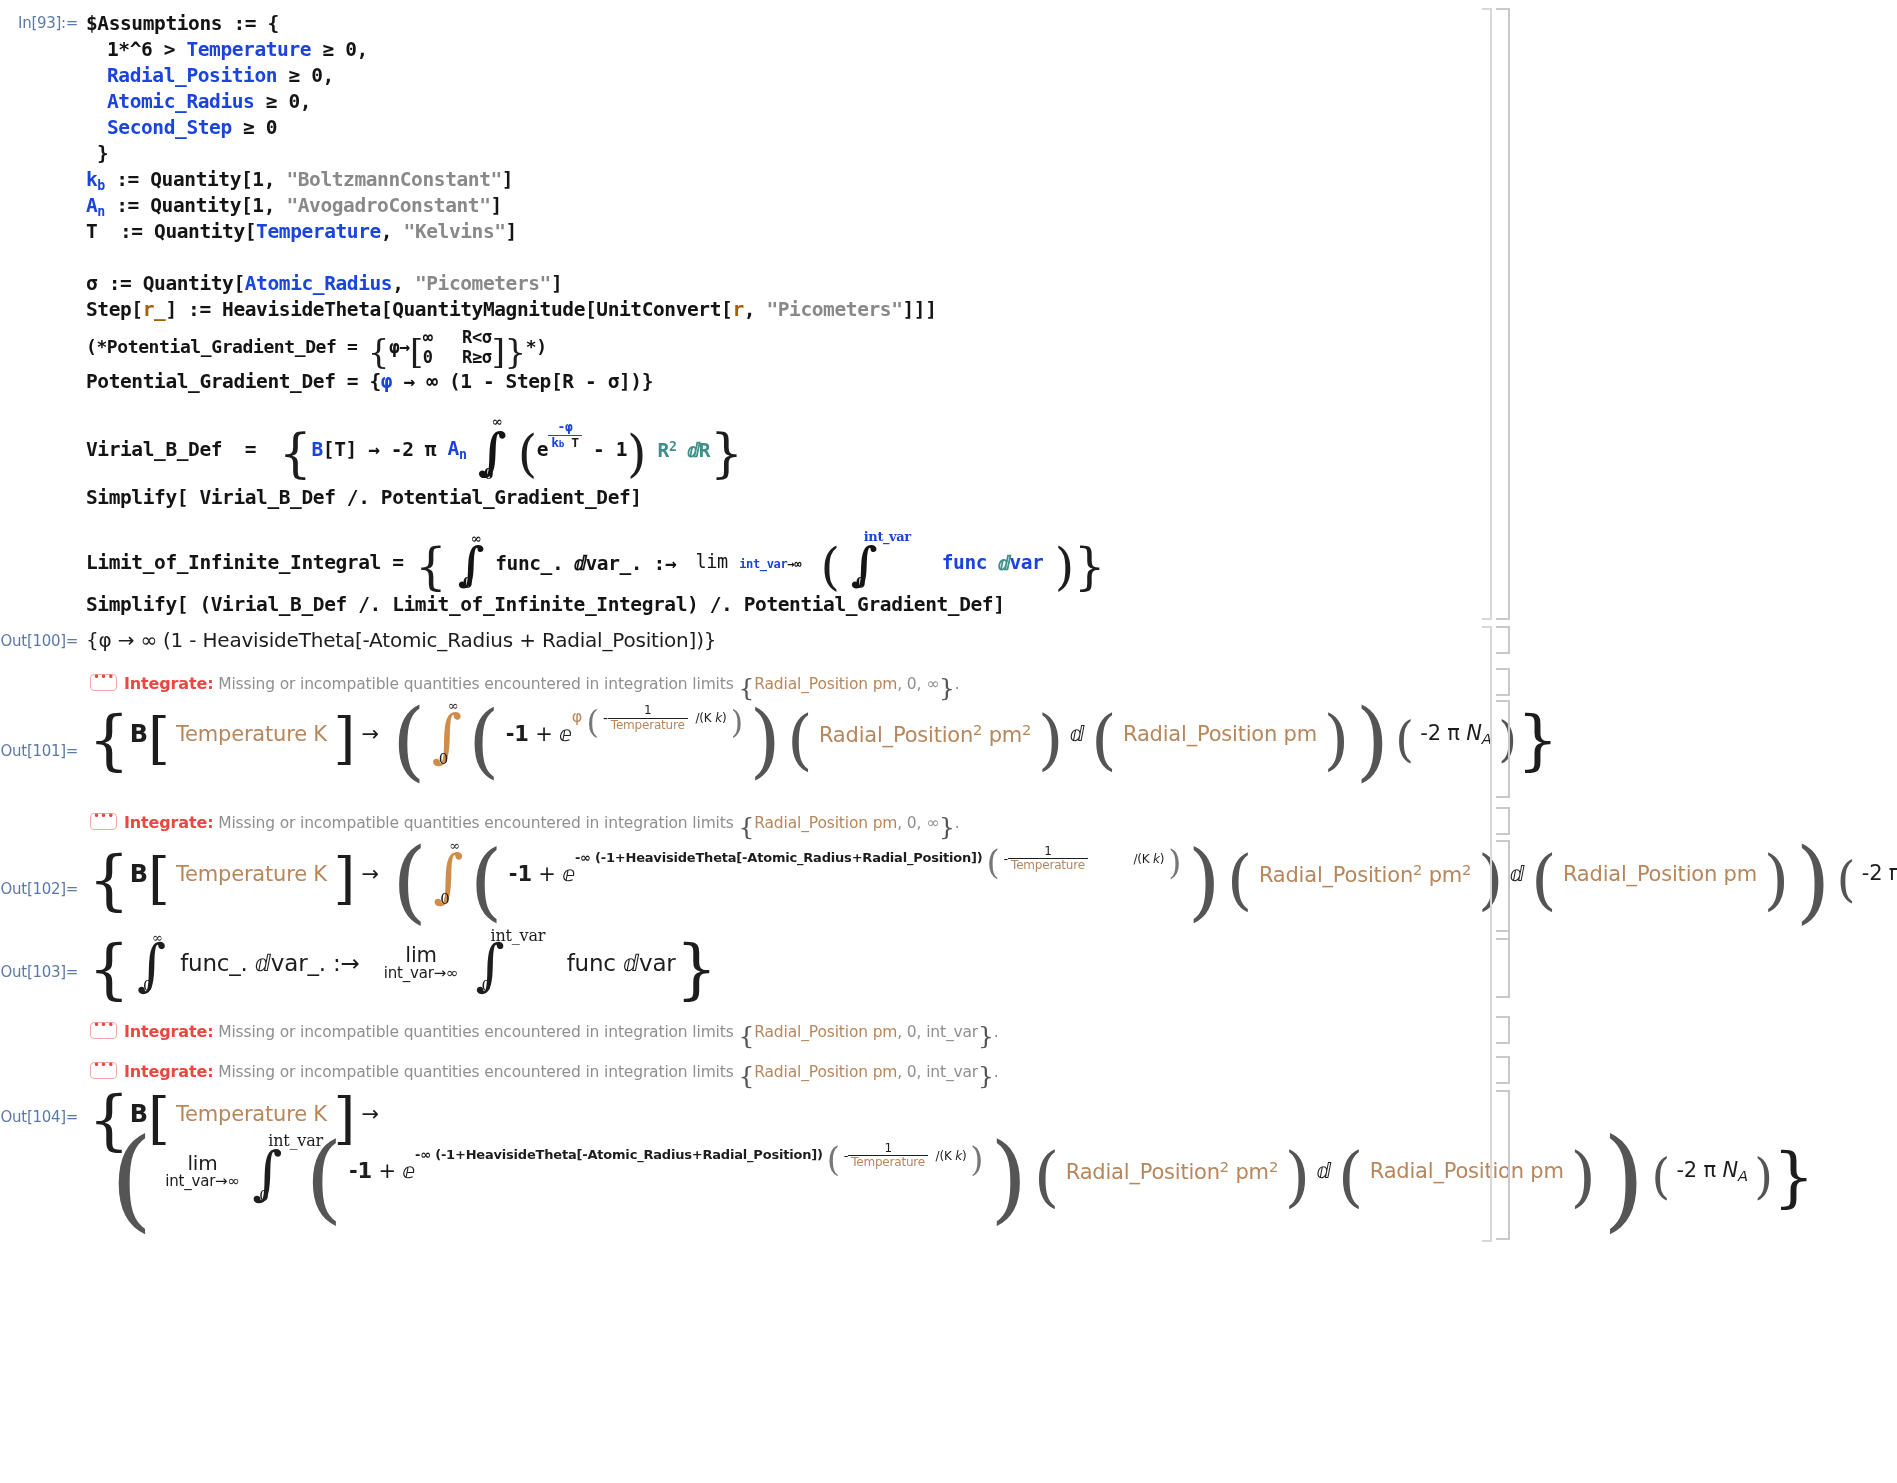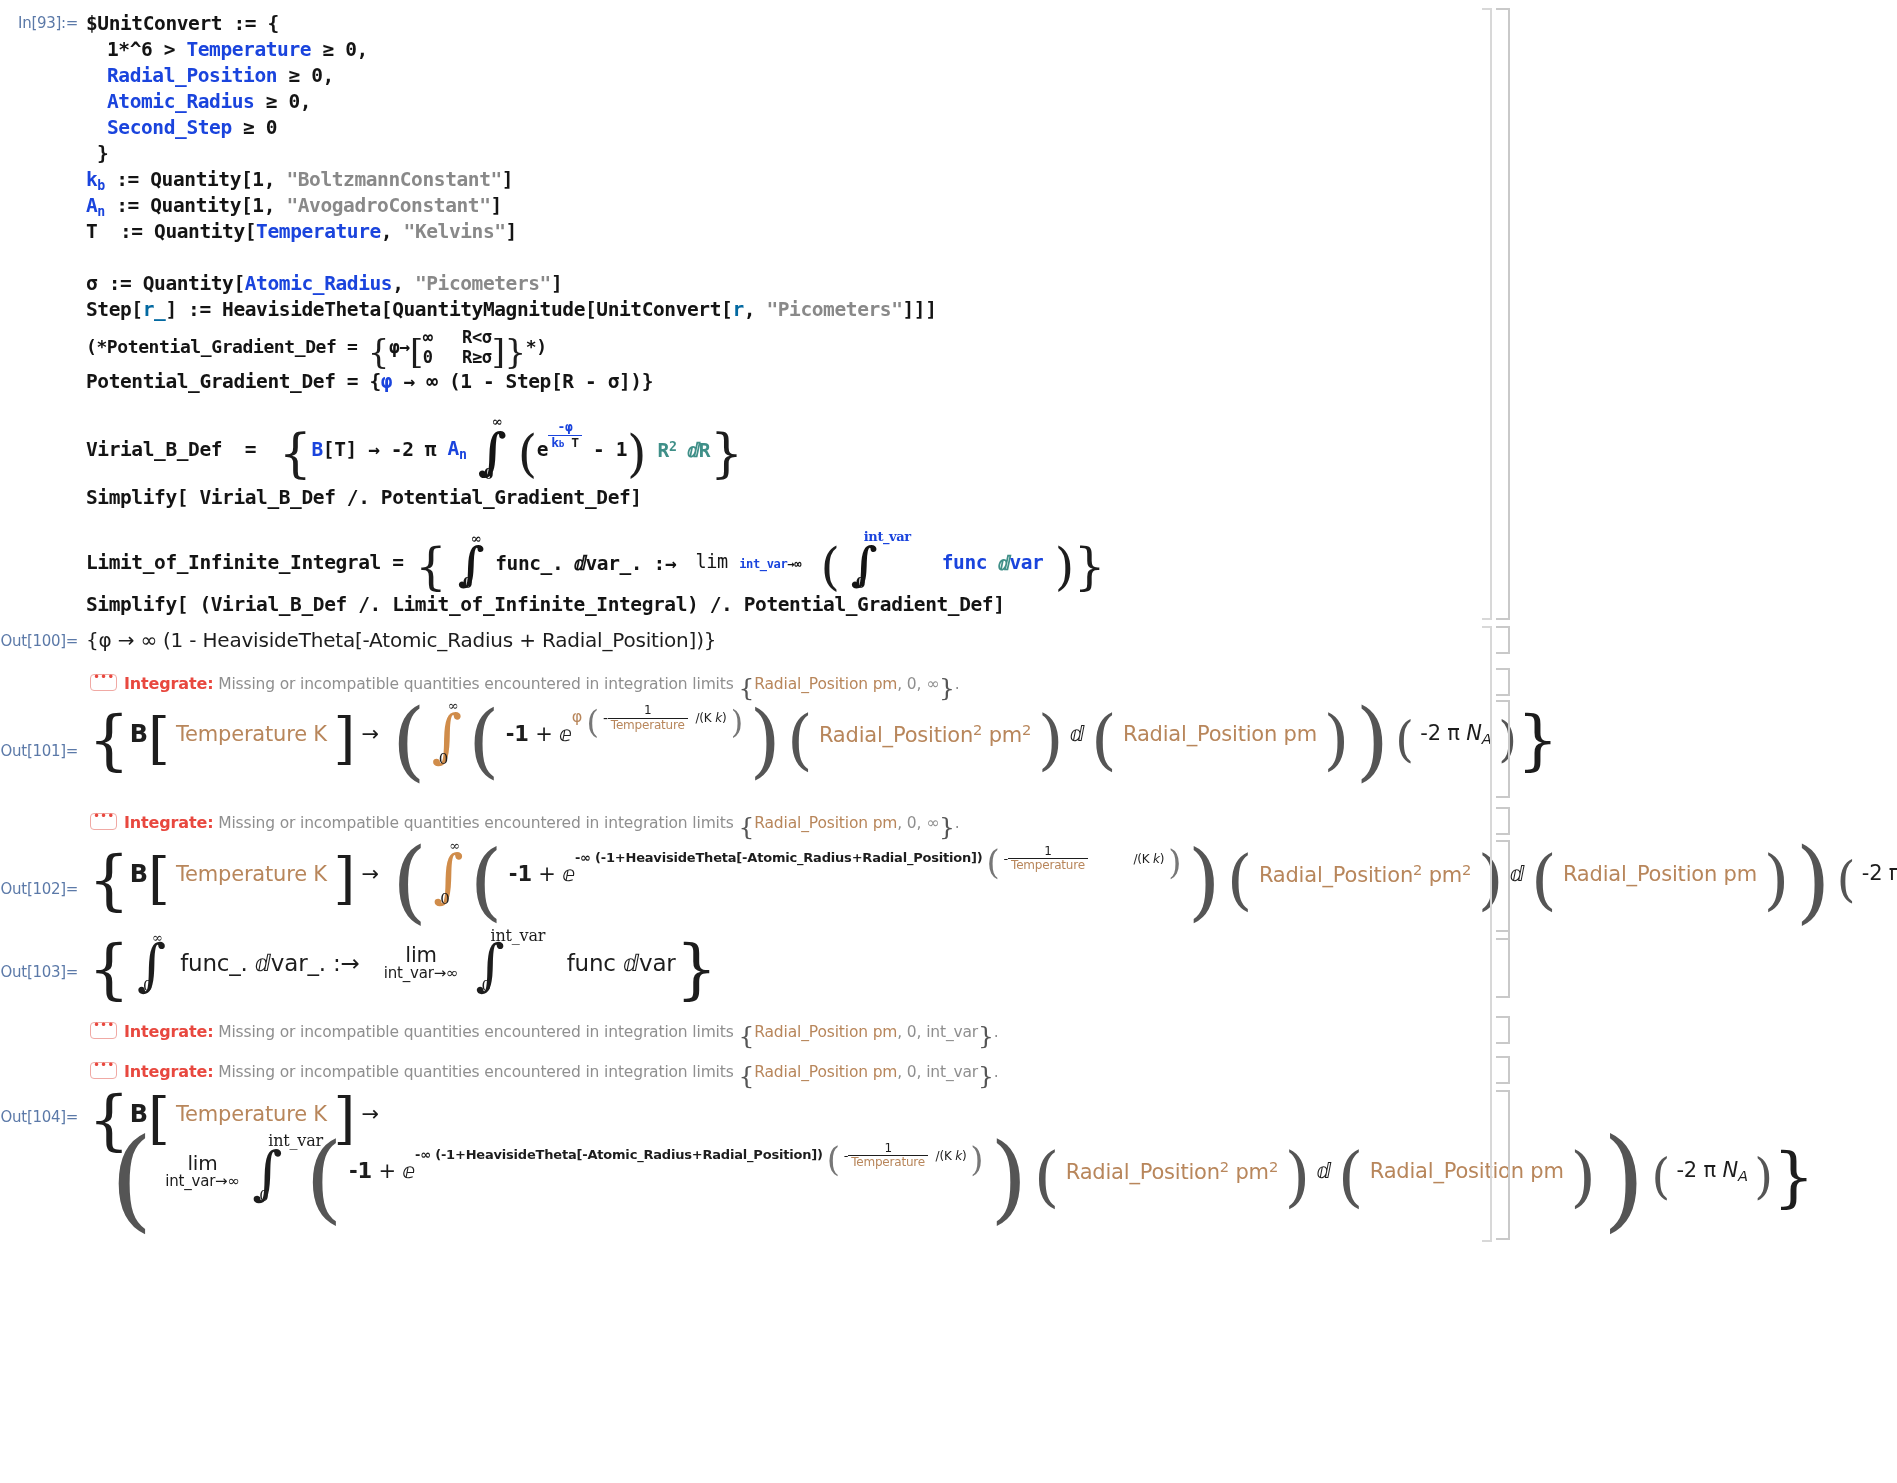--- a/index.html
+++ b/index.html
@@ -54,21 +54,21 @@
   
   .code {
     font-family: "DejaVu Sans Mono", monospace;
     font-size: 19.5px;
     font-weight: bold;
     color: #141414;
     letter-spacing: -0.4px;
   }
   .code .sym  { color: #1a44dd; }   
   .code .str  { color: #898989; }   
-  .code .pat  { color: #0369a1; }   
+  .code .pat  { color: #a16207; }   
   .code .blk  { color: #141414; }
   .code .teal { color: #3f8f88; }
   .code .sub  { font-size: 0.68em; vertical-align: -0.28em; }
   .code .sup  { font-size: 0.68em; vertical-align: 0.45em; }
 
   
   .outcode {
     font-family: "DejaVu Sans", sans-serif;
     font-size: 20px;
     color: #1d1d1d;
@@ -148,21 +148,21 @@
   .nowrap { white-space: nowrap; }
 </style>
 </head>
 <body>
 
 <div id="notebook">
 
   <div class="lbl" style="left:0px; top:14px; width:78px;">In[93]:=</div>
 
   <div class="row code" style="left:86px; top:12px;">
-    <span>$UnitConvert := {</span>
+    <span>$Assumptions := {</span>
   </div>
   <div class="row code" style="left:107px; top:38px;">
     <span class="blk">1*^6 &gt; </span><span class="sym">Temperature</span><span class="blk"> ≥ 0,</span>
   </div>
   <div class="row code" style="left:107px; top:64px;">
     <span class="sym">Radial_Position</span><span class="blk"> ≥ 0,</span>
   </div>
   <div class="row code" style="left:107px; top:90px;">
     <span class="sym">Atomic_Radius</span><span class="blk"> ≥  0,</span>
   </div>

